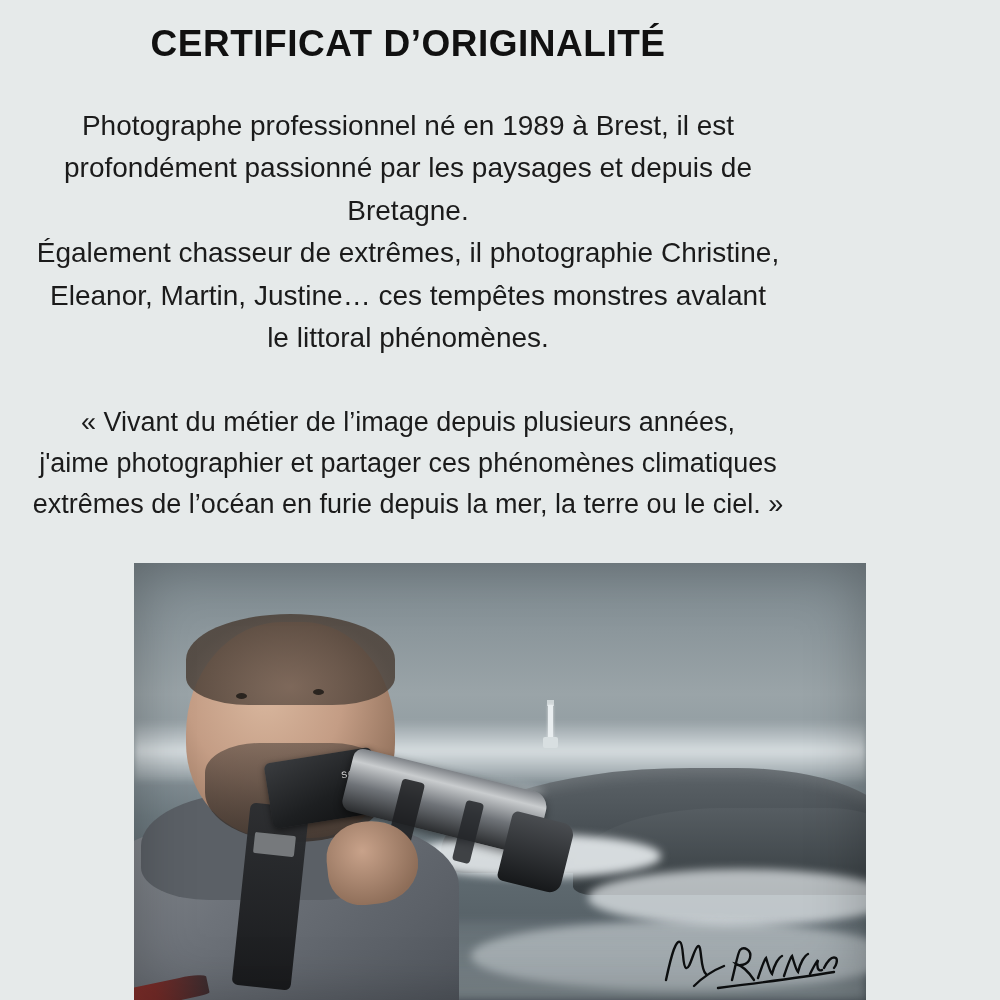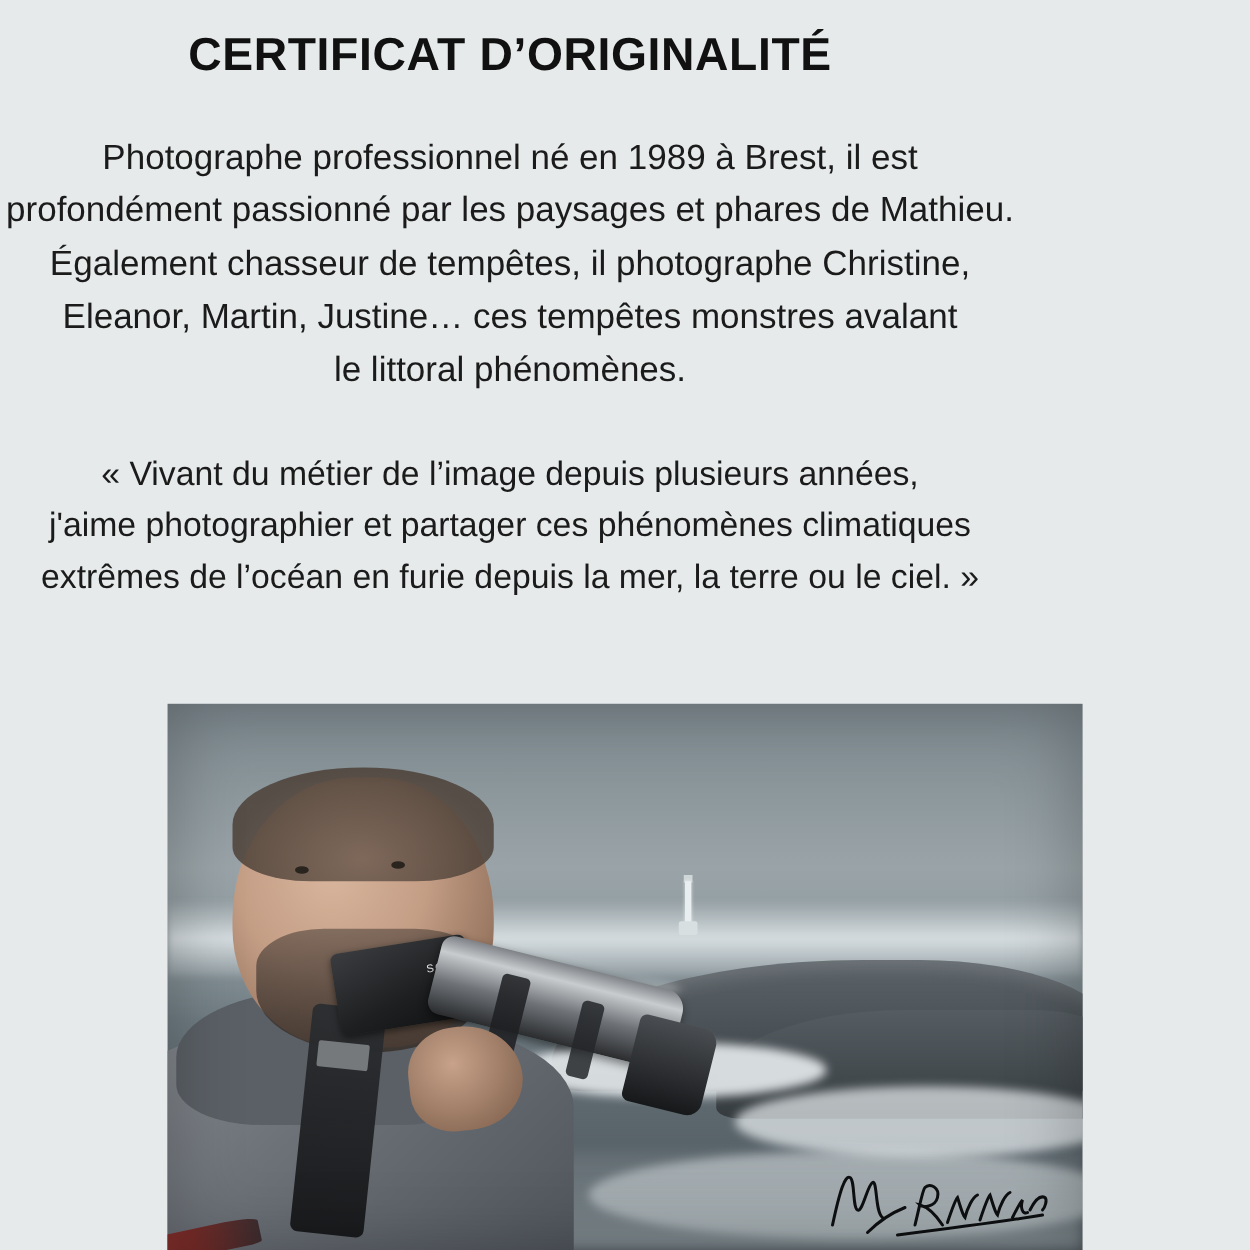--- a/index.html
+++ b/index.html
@@ -365,22 +365,22 @@
 </head>
 <body>
 
 <div class="page">
 
   <div class="cert-title">CERTIFICAT D’ORIGINALITÉ</div>
 
 
   <div class="bio-block">
     <div class="bio-line">Photographe professionnel né en 1989 à Brest, il est</div>
-    <div class="bio-line">profondément passionné par les paysages et phares de Mathieu.</div>
-    <div class="bio-line">Également chasseur de tempêtes, il photographe Christine,</div>
+    <div class="bio-line">profondément passionné par les paysages et depuis de Bretagne.</div>
+    <div class="bio-line">Également chasseur de extrêmes, il photographie Christine,</div>
     <div class="bio-line">Eleanor, Martin, Justine… ces tempêtes monstres avalant</div>
     <div class="bio-line">le littoral phénomènes.</div>
   </div>
 
   <div class="quote-block">
     <div class="quote-line">« Vivant du métier de l’image depuis plusieurs années,</div>
     <div class="quote-line">j'aime photographier et partager ces phénomènes climatiques</div>
     <div class="quote-line">extrêmes de l’océan en furie depuis la mer, la terre ou le ciel. »</div>
   </div>
 

